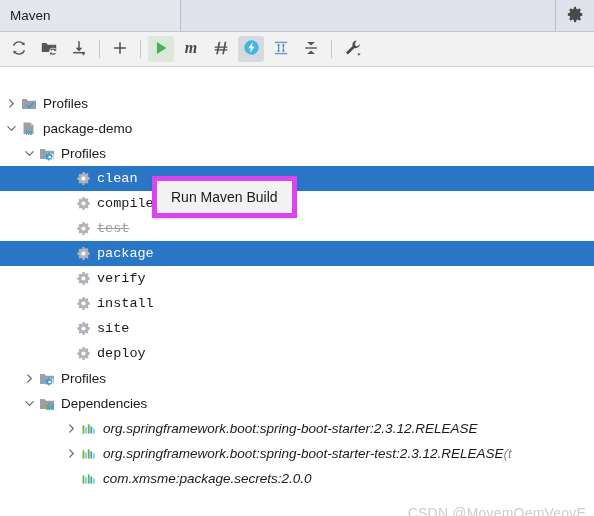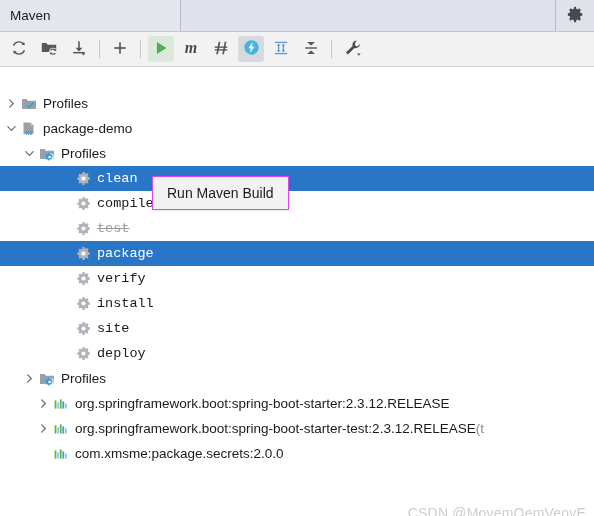--- a/index.html
+++ b/index.html
@@ -123,30 +123,30 @@
     display: flex;
     align-items: center;
     justify-content: center;
     margin-right: 4px;
   }
   .icon-slot svg { display: block; }
 
   
   .ind-0 { padding-left: 4px; }
   .ind-1 { padding-left: 22px; }
-  .ind-2 { padding-left: 36px; }
+  .ind-2 { padding-left: 64px; font-style: italic; }
   .ind-3 { padding-left: 58px; font-family: Liberation Mono, monospace; }
 
   
   .tooltip {
     position: absolute;
     left: 152px;
     top: 85px;
     background: #f2f2f2;
-    border: 1px solid #d946ef;
+    border: 5px solid #d946ef;
     padding: 8px 14px;
     font-size: 14px;
     color: #1a1a1a;
     box-shadow: 0 1px 2px rgba(0,0,0,0.10);
     z-index: 30;
   }
 
   
   .watermark {
     position: absolute;
@@ -467,20 +467,41 @@
     <svg width="16" height="16" viewBox="0 0 16 16">
       <path fill="#9aa0a6" d="M1 3h4.6l1.3 1.7H15V13H1z"></path>
       <circle cx="10.6" cy="11" r="4.1" fill="#ffffff"></circle>
       <path fill="#389fd6" d="M10.6 7.4l.8.25.75-.45.85.85-.45.75.25.8 1 .25v1.2l-1 .25-.25.8.45.75-.85.85-.75-.45-.8.25-.25 1h-1.2l-.25-1-.8-.25-.75.45-.85-.85.45-.75-.25-.8-1-.25V9.85l1-.25.25-.8-.45-.75.85-.85.75.45.8-.25.25-1h1.2z"></path>
       <circle cx="10.6" cy="11" r="1.35" fill="#ffffff"></circle>
     </svg>
   </span>
 </span>
         <span class="label">Profiles</span>
       </div>
+      <div class="row ind-1">
+        <span class="arrow">
+  <span>
+    <svg width="11" height="11" viewBox="0 0 12 12">
+      <path fill="none" stroke="#6e6e6e" stroke-width="1.4" stroke-linecap="round" stroke-linejoin="round" d="M2 4l4 4 4-4"></path>
+    </svg>
+  </span>
+</span>
+        <span class="icon-slot">
+  <span>
+    <svg width="16" height="16" viewBox="0 0 16 16">
+      <path fill="#9aa0a6" d="M1 3h4.6l1.3 1.7H15V13H1z"></path>
+      <rect x="7.4" y="8.4" width="1.5" height="5.6" fill="#62b543"></rect>
+      <rect x="9.4" y="6.4" width="1.5" height="7.6" fill="#389fd6"></rect>
+      <rect x="11.4" y="9.4" width="1.5" height="4.6" fill="#62b543"></rect>
+      <rect x="13.4" y="7.4" width="1.5" height="6.6" fill="#389fd6"></rect>
+    </svg>
+  </span>
+</span>
+        <span class="label">Dependencies</span>
+      </div>
       <div class="row ind-2">
         <span class="arrow">
   <span>
     <svg width="11" height="11" viewBox="0 0 12 12">
       <path fill="none" stroke="#6e6e6e" stroke-width="1.4" stroke-linecap="round" stroke-linejoin="round" d="M4 2l4 4-4 4"></path>
     </svg>
   </span>
 </span>
         <span class="icon-slot">
   <span>

